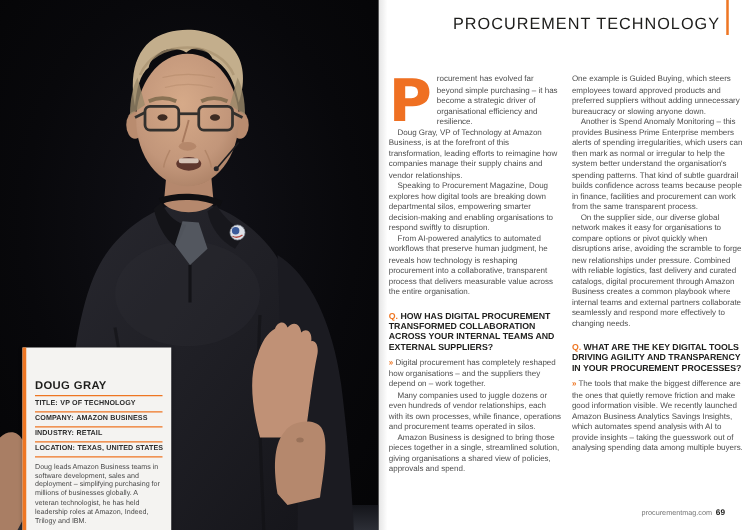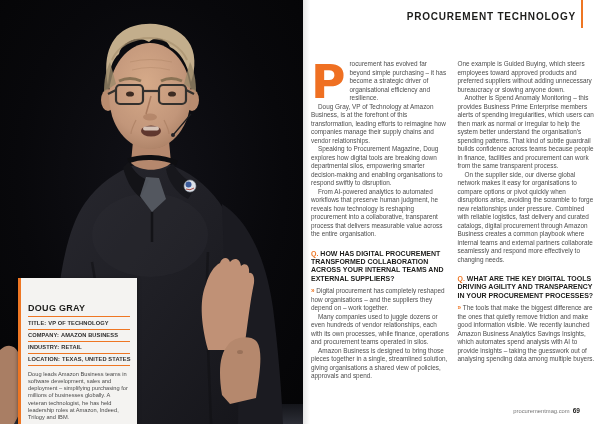--- a/index.html
+++ b/index.html
@@ -18,21 +18,21 @@
   .pc-field{font-size:5.7px;font-weight:bold;color:#2e2e2e;letter-spacing:.1px;
     padding-bottom:2.5px;border-bottom:1px solid #ee7623;margin-bottom:2.5px;white-space:nowrap;}
   .pc-field .lab{margin-right:2px;}
   .pc-bio{font-size:5.7px;line-height:7.3px;color:#4a4a4a;margin:5px 0 0 0;}
 
   
   .article-page{position:relative;width:297px;height:424px;background:#ffffff;flex:none;}
   .gutter-shade{position:absolute;left:0;top:0;width:7px;height:100%;
     background:linear-gradient(90deg,rgba(0,0,0,.10),rgba(0,0,0,0));pointer-events:none;}
 
-  .kicker{position:absolute;top:11px;right:24px;font-size:10px;font-weight:bold;
+  .kicker{position:absolute;top:11px;right:24px;font-size:13px;font-weight:normal;
     letter-spacing:.8px;color:#1d1d1b;white-space:nowrap;text-align:right;}
   .kicker-rule{position:absolute;top:0;right:17px;width:2px;height:28px;background:#ee7623;}
 
   .columns{position:absolute;top:60px;left:8px;right:4px;display:flex;gap:8px;}
   .col{flex:1;min-width:0;}
   .col p{margin:0;font-size:6.4px;line-height:8.5px;color:#4d4d4d;}
   .col p.ind{text-indent:7px;}
   h3.q{margin:11px 0 4px 0;font-size:7px;line-height:8.4px;color:#1d1d1b;font-weight:bold;}
   .qp{color:#ee7623;}
   .mk{color:#ee7623;font-weight:bold;}

